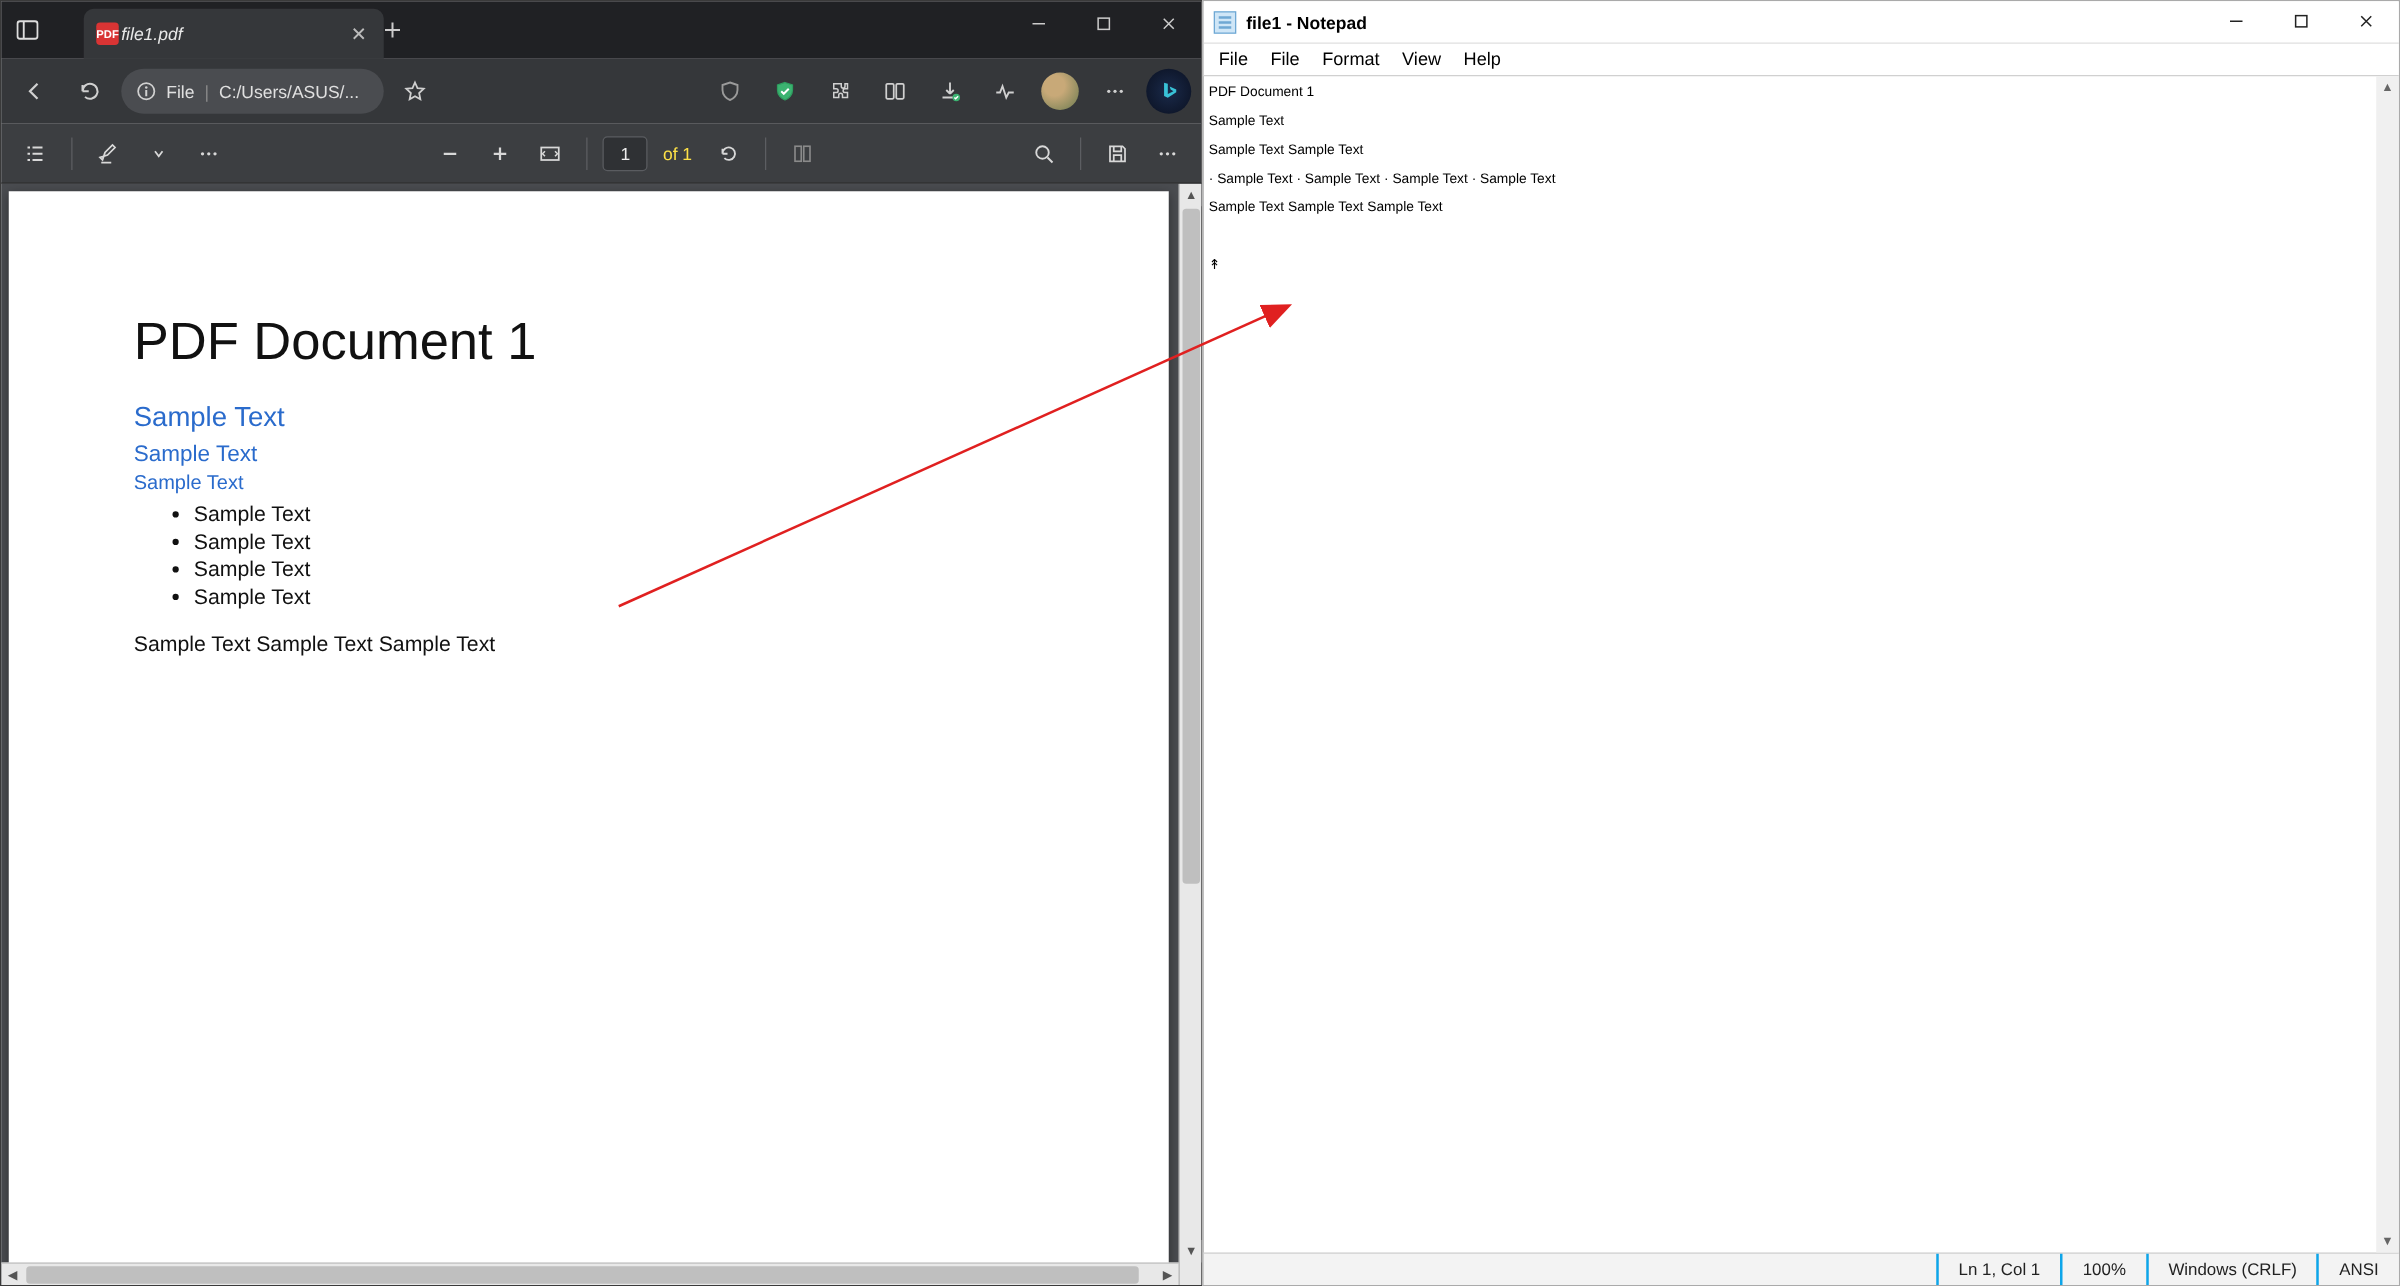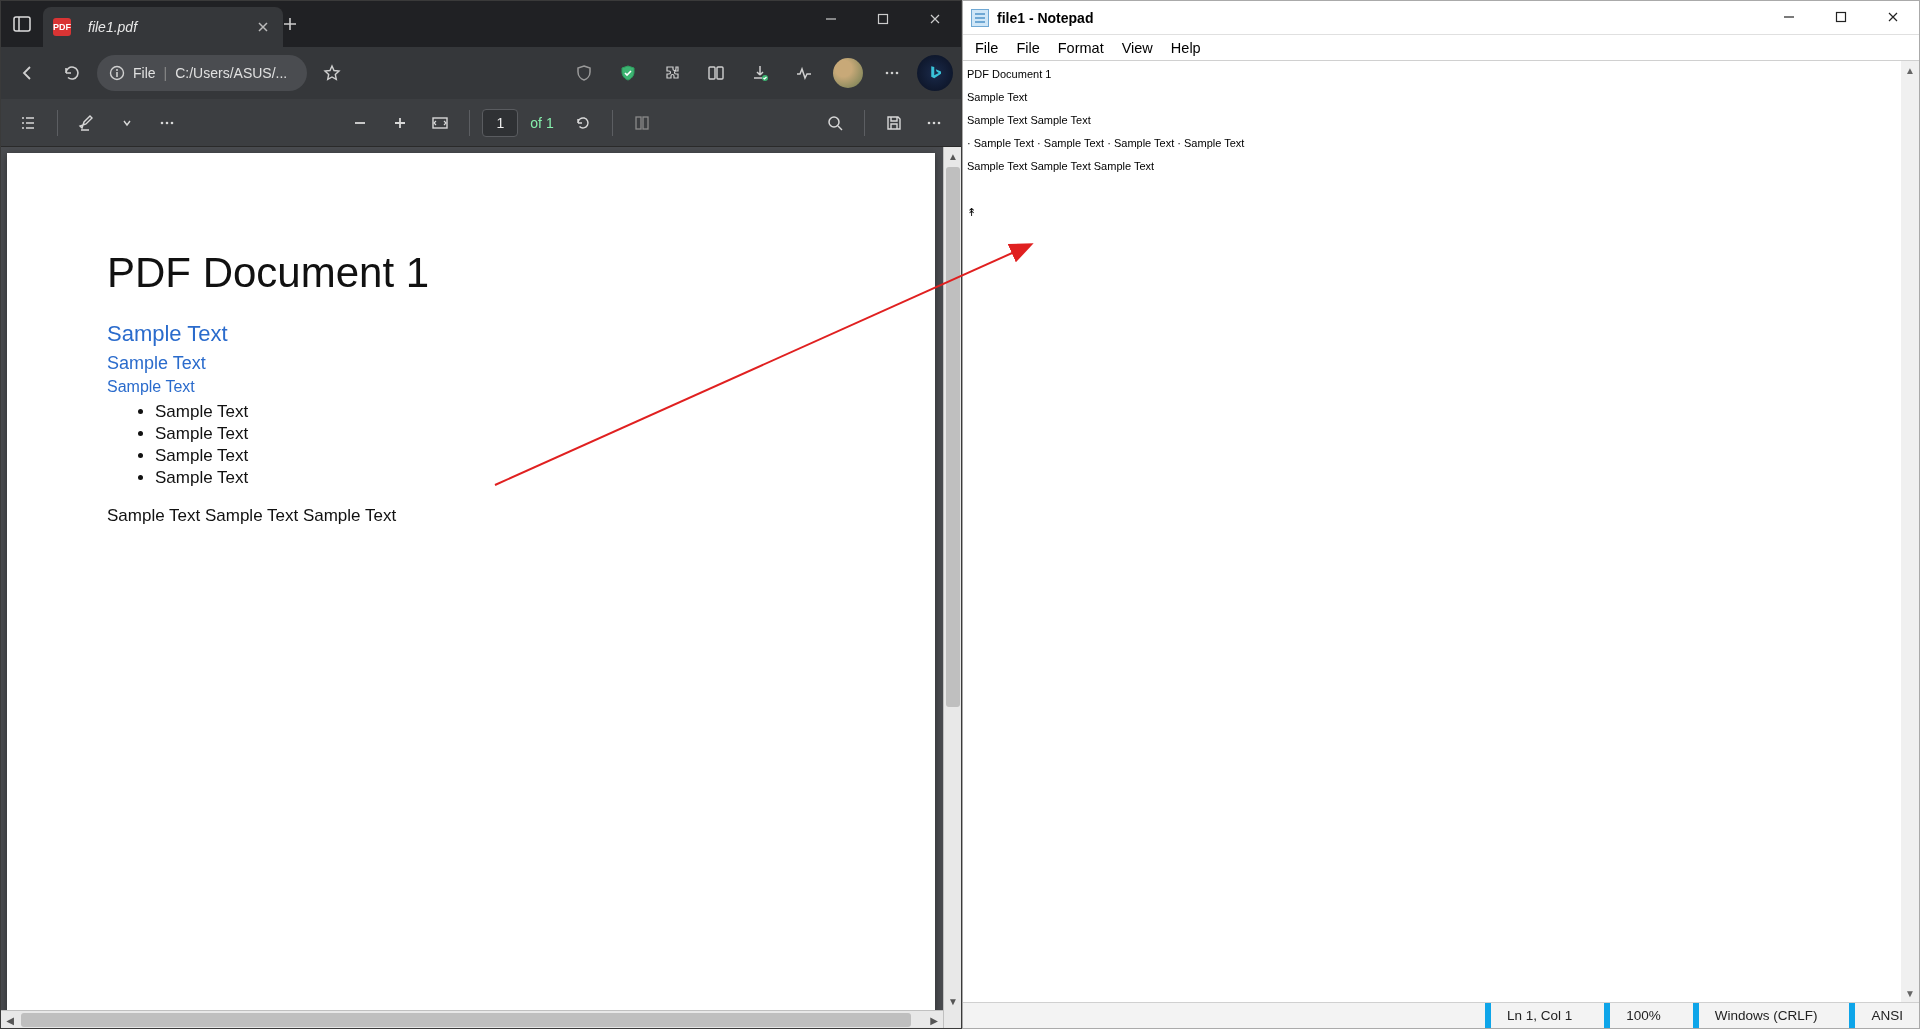--- a/index.html
+++ b/index.html
@@ -26,22 +26,23 @@
   display: flex; align-items: center; justify-content: center;
   color: #ddd;
 }
 .tab {
   display: flex; align-items: center;
   background: #35373a;
   height: 40px;
   margin-top: 6px;
   border-radius: 8px 8px 0 0;
   padding: 0 14px 0 10px;
-  gap: 17px;
+  gap: 2px;
   min-width: 240px;
+  margin-left: 24px;
 }
 .tab-icon {
   width: 18px; height: 18px;
   background: #d93434;
   color: #fff;
   font-size: 9px;
   font-weight: bold;
   display: flex; align-items: center; justify-content: center;
   border-radius: 3px;
 }
@@ -112,21 +113,21 @@
 }
 .pdf-divider { width: 1px; height: 26px; background: #5c5e62; margin: 0 6px; }
 .pdf-page-input {
   width: 36px; height: 28px;
   background: #2f3134;
   border: 1px solid #5a5c60;
   border-radius: 4px;
   color: #eee; text-align: center;
   font-size: 14px;
 }
-.pdf-of { color: #86efac; font-size: 14px; margin: 0 6px; }
+.pdf-of { color: #fde047; font-size: 14px; margin: 0 6px; }
 .pdf-spacer { flex: 1; }
 
 .pdf-viewport {
   flex: 1;
   background: #4a4c50;
   position: relative;
   overflow: hidden;
 }
 .pdf-page {
   position: absolute;
@@ -257,21 +258,21 @@
 .np-vscroll .arrow.up { top: 0; }
 .np-vscroll .arrow.dn { bottom: 0; }
 
 .np-status {
   height: 26px;
   border-top: 1px solid #d0d0d0;
   background: #f3f3f3;
   display: flex; align-items: center;
   font-size: 13.5px; color: #222;
 }
-.np-status .cell { padding: 0 16px; border-left: 6px solid #0ea5e9; height: 100%; display: flex; align-items: center; margin-left: 16px; }
+.np-status .cell { padding: 0 16px; border-left: 2px solid #0ea5e9; height: 100%; display: flex; align-items: center; }
 .np-status .spacer { flex: 1; }
 
 
 .annotation-arrow {
   position: absolute;
   left: 0; top: 0;
   width: 1920px; height: 1029px;
   pointer-events: none;
 }
 

